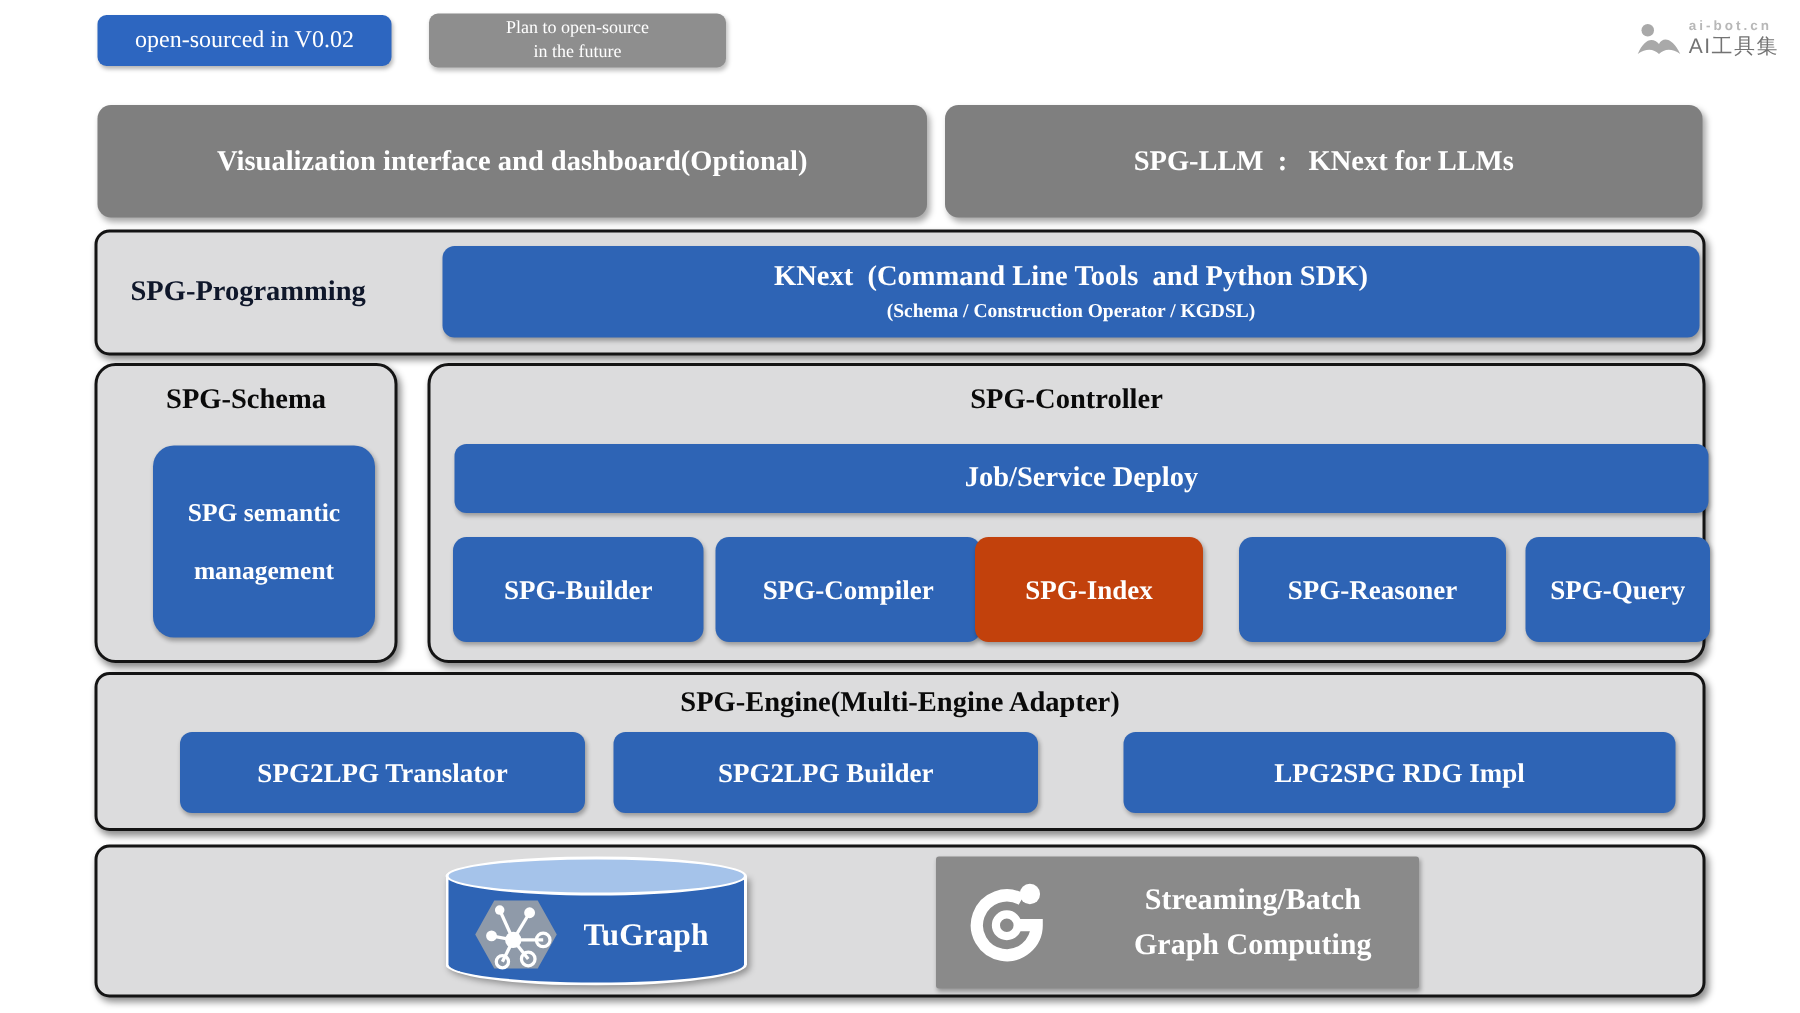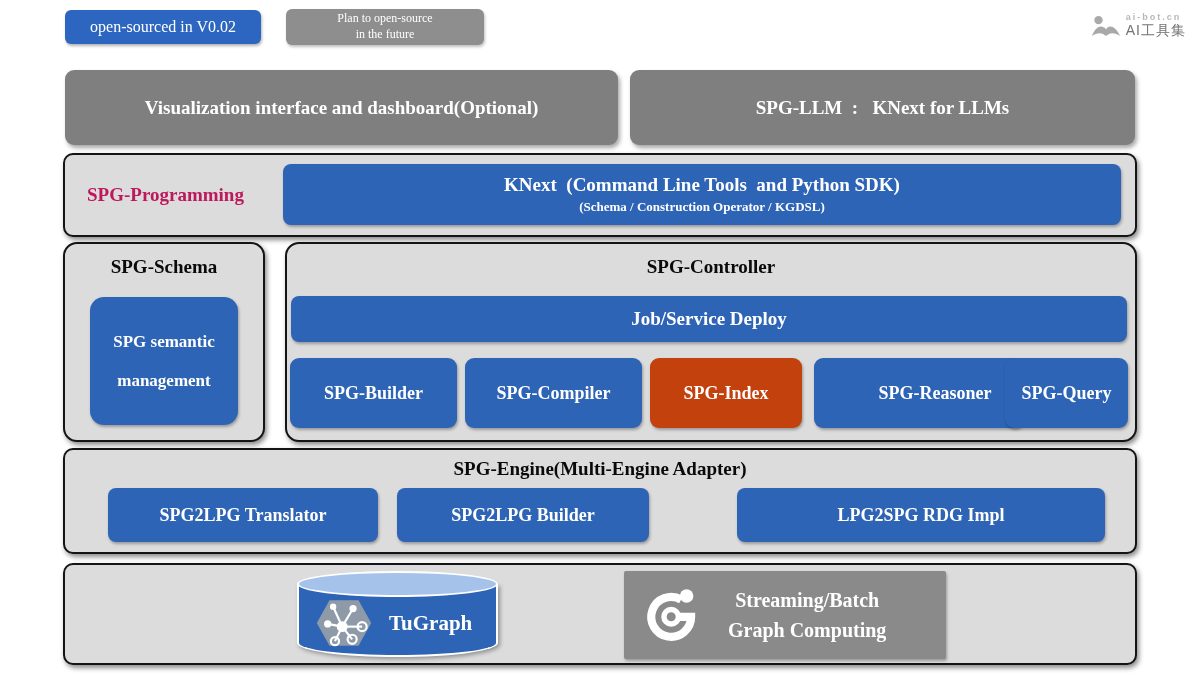--- a/index.html
+++ b/index.html
@@ -33,69 +33,69 @@
   
   .panel{position:absolute;background:#dcdcdd;border:2px solid #141414;
     box-shadow:2px 3px 5px rgba(0,0,0,.45);}
   .panel-programming{left:63px;top:153px;width:1070px;height:80px;border-radius:10px;}
   .panel-schema{left:63px;top:242px;width:198px;height:196px;border-radius:14px;}
   .panel-controller{left:285px;top:242px;width:848px;height:196px;border-radius:14px;}
   .panel-engine{left:63px;top:448px;width:1070px;height:102px;border-radius:10px;}
   .panel-infra{left:63px;top:563px;width:1070px;height:98px;border-radius:10px;}
 
   .panel-title{color:#0a0a0a;font-size:19px;text-align:center;}
-  .blue{background:#2e64b5;}
+  .blue{background:#2e64b5;margin-left:12px;}
   .grayfill{background:#c2410c;}
   .bluebox{border-radius:8px;color:#fff;box-shadow:1px 2px 3px rgba(0,0,0,.3);}
 
   
-  .prog-label{left:22px;top:0;height:100%;display:flex;align-items:center;color:#be185d;font-size:19px;}
+  .prog-label{left:22px;top:0;height:100%;display:flex;align-items:center;color:#0f172a;font-size:19px;}
   .knext{left:218px;top:9px;width:838px;height:61px;display:flex;flex-direction:column;
     align-items:center;justify-content:center;gap:3px;}
   .knext-title{font-size:19px;}
   .knext-sub{font-size:13px;}
 
   
   .schema-title{left:0;right:0;top:12px;}
   .schema-module{left:25px;top:53px;width:148px;height:128px;border-radius:14px;
     font-size:17px;line-height:2.3;padding:0 4px;box-sizing:border-box;}
 
   
   .controller-title{left:0;right:0;top:12px;}
   .deploy-bar{left:4px;top:52px;width:836px;height:46px;font-size:19px;}
   .module{position:absolute;top:114px;height:70px;border-radius:9px;font-size:18px;
     display:flex;align-items:center;justify-content:center;box-shadow:1px 2px 3px rgba(0,0,0,.3);}
   .m0{left:3px;width:167px;}
   .m1{left:178px;width:177px;}
   .m2{left:363px;width:152px;}
-  .m3{left:527px;width:178px;padding-left:32px;}
+  .m3{left:527px;width:178px;}
   .m4{left:718px;width:123px;}
 
   
   .engine-title{left:0;right:0;top:8px;}
   .ebox{position:absolute;top:38px;height:54px;border-radius:8px;font-size:18px;
     display:flex;align-items:center;justify-content:center;box-shadow:1px 2px 3px rgba(0,0,0,.3);}
   .e0{left:43px;width:270px;}
-  .e1{left:332px;width:252px;}
+  .e1{left:332px;width:283px;}
   .e2{left:672px;width:368px;}
 
   
   .cylinder{left:232px;top:6px;width:201px;height:86px;}
   .cyl-top{position:absolute;left:0;right:0;top:0;height:26px;background:#a5c3ea;
     border:2px solid #fff;border-radius:50%;box-sizing:border-box;z-index:2;}
   .cyl-body{position:absolute;left:0;right:0;top:13px;bottom:0;background:#2e64b5;
     border:2px solid #fff;border-top:none;border-radius:0 0 50% 50%/0 0 14px 14px;
     box-sizing:border-box;box-shadow:2px 2px 4px rgba(0,0,0,.35);}
   .cyl-content{position:absolute;left:0;right:0;top:18px;bottom:0;display:flex;
     align-items:center;padding-left:18px;gap:16px;z-index:3;}
   .tugraph-label{font-size:21px;}
   .graph-box{left:559px;top:6px;width:322px;height:88px;background:#8a8a8a;border-radius:2px;
     display:flex;align-items:center;padding-left:20px;gap:26px;box-sizing:border-box;
     box-shadow:1px 2px 3px rgba(0,0,0,.3);}
-  .graph-label{font-size:20px;line-height:1.5;text-align:center;}
+  .graph-label{font-size:20px;line-height:1.5;text-align:center;margin-left:28px;}
 </style>
 </head>
 <body>
 
 <div id="stage">
 
   <div class="abs center legend-blue">open-sourced in V0.02</div>
   <div class="abs center legend-gray preline">Plan to open-source
 in the future</div>
 

